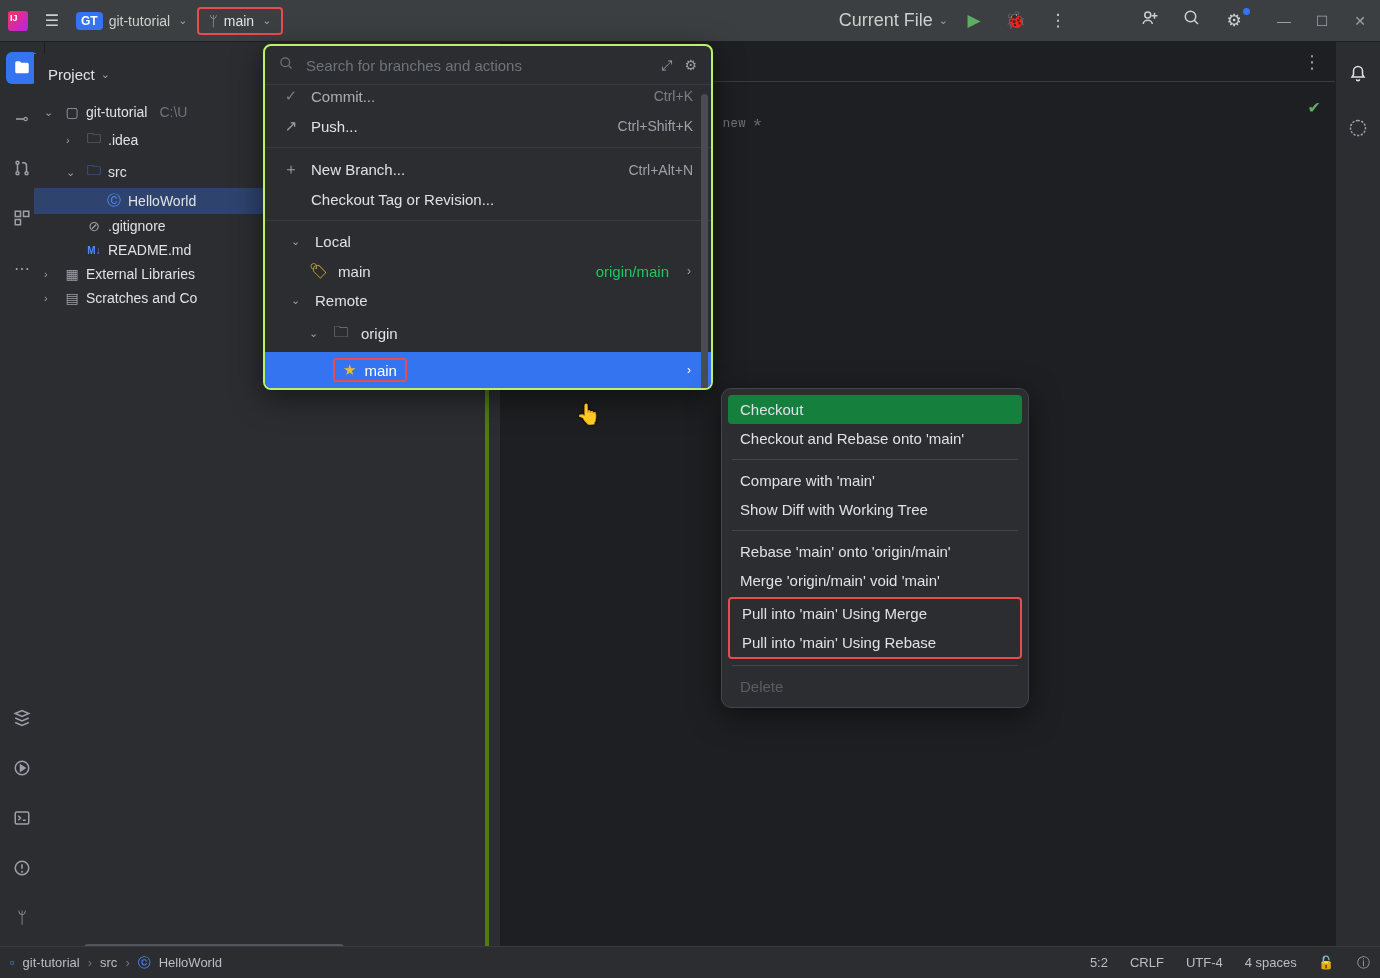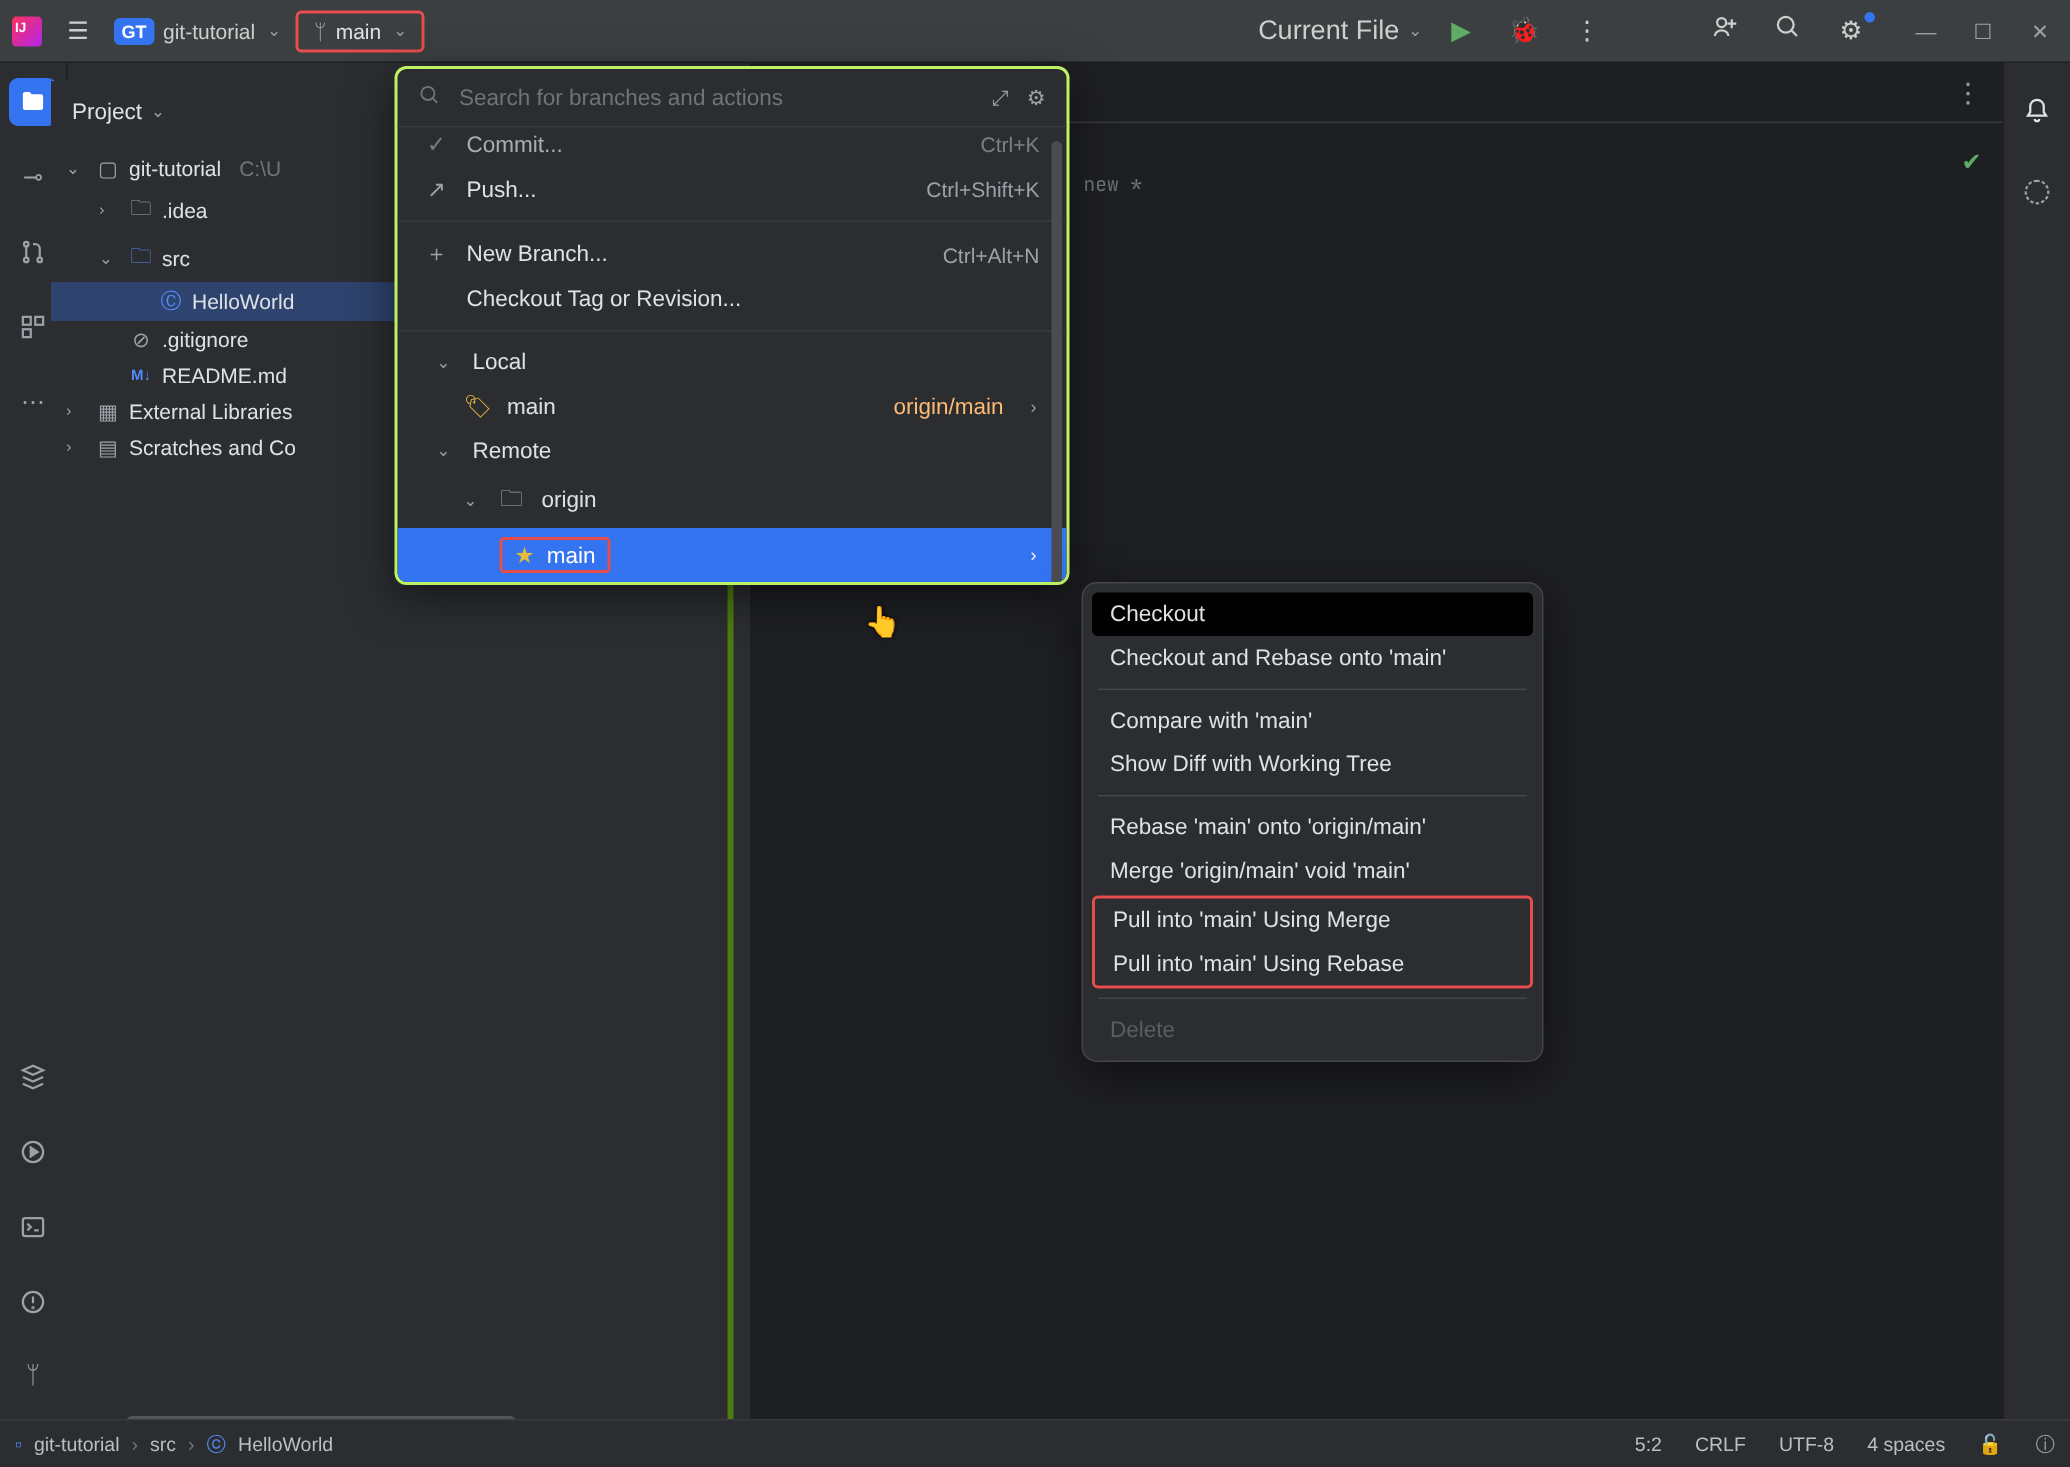--- a/index.html
+++ b/index.html
@@ -218,21 +218,21 @@
 .popup-item.header { color: #dfe1e5; padding-left: 26px; }
 .popup-item .arrow { width: 12px; color: #9da0a8; font-size: 11px; }
 .popup-branch {
   display: flex;
   align-items: center;
   padding: 6px 20px 6px 44px;
   gap: 10px;
   font-size: 15px;
 }
 .popup-branch.selected { background: #3574f0; color: white; }
-.popup-branch .track { margin-left: auto; color: #fdba74; }
+.popup-branch .track { margin-left: auto; color: #22c55e; }
 .popup-branch .chev { color: #9da0a8; margin-left: 8px; font-size: 12px; }
 .popup-branch.selected .chev { color: white; }
 .tag-icon { color: #e8ba36; }
 .star-icon { color: #e8ba36; }
 .remote-main-box {
   border: 2px solid #e84d4d;
   border-radius: 3px;
   padding: 1px 8px;
   display: flex;
   align-items: center;
@@ -266,21 +266,21 @@
   box-shadow: 0 8px 30px rgba(0,0,0,0.5);
   padding: 6px;
 }
 .ctx-item {
   padding: 6px 12px;
   font-size: 15px;
   color: #dfe1e5;
   border-radius: 4px;
   cursor: pointer;
 }
-.ctx-item.selected { background: #000000; }
+.ctx-item.selected { background: #15803d; }
 .ctx-item.disabled { color: #5a5d63; cursor: default; }
 .ctx-sep { height: 1px; background: #43454a; margin: 6px 4px; }
 .ctx-highlight-box {
   border: 2px solid #e84d4d;
   border-radius: 4px;
   margin: 2px 0;
 }
 .ctx-highlight-box .ctx-item { border-radius: 0; }
 
 
@@ -576,18 +576,18 @@
     <span>git-tutorial</span>
     <span class="bc-sep">›</span>
     <span>src</span>
     <span class="bc-sep">›</span>
     <span style="color:#548af7">ⓒ</span>
     <span>HelloWorld</span>
   </div>
   <div class="status-right">
     <span>5:2</span>
     <span>CRLF</span>
-    <span>UTF-8</span>
+    <span>UTF-4</span>
     <span>4 spaces</span>
     <span class="lock-icon">🔓</span>
     <span class="lock-icon">ⓘ</span>
   </div>
 </div>
 
 </body></html>

